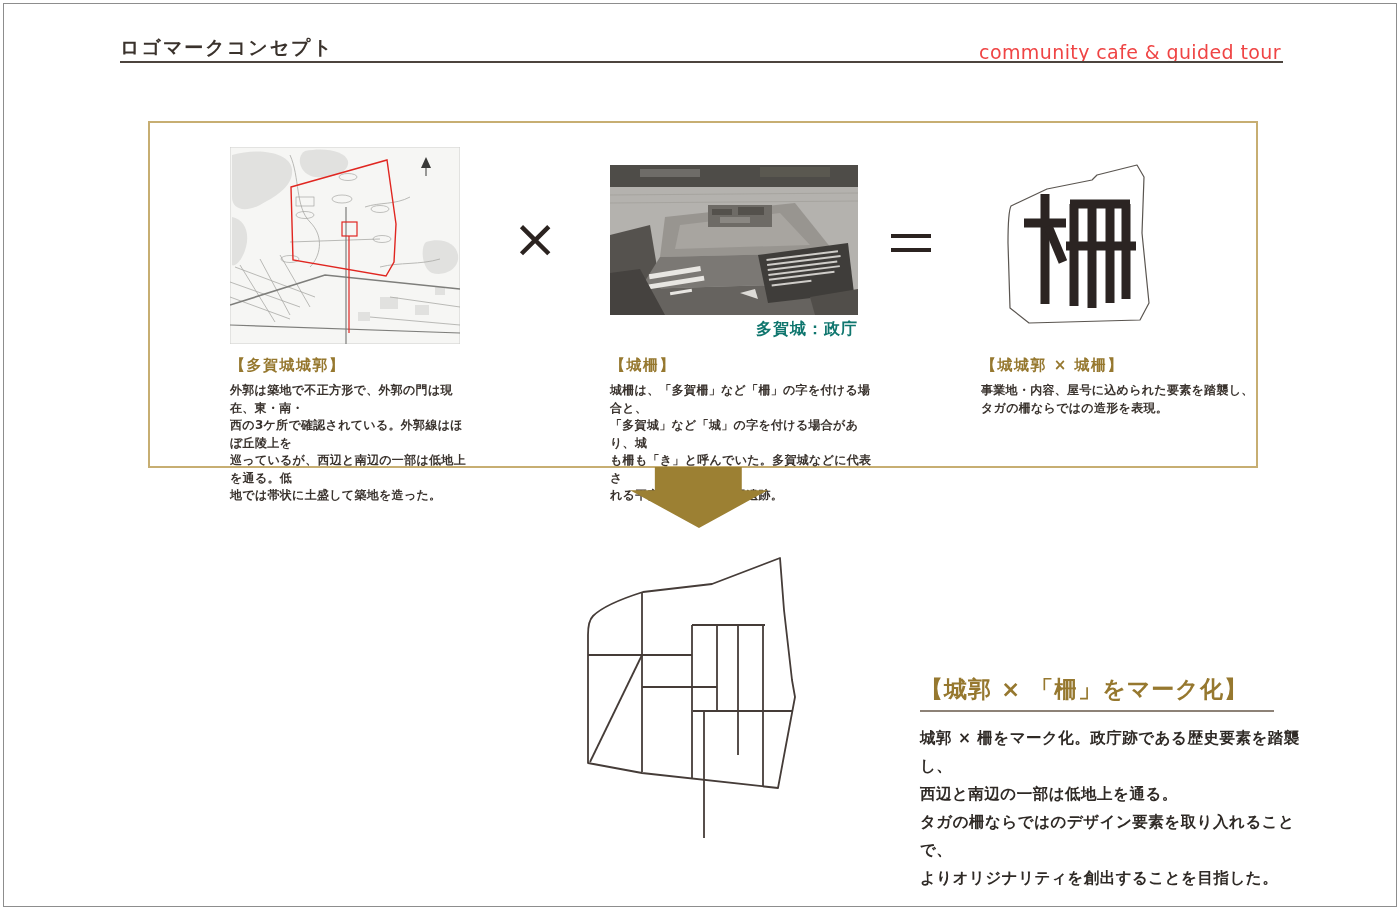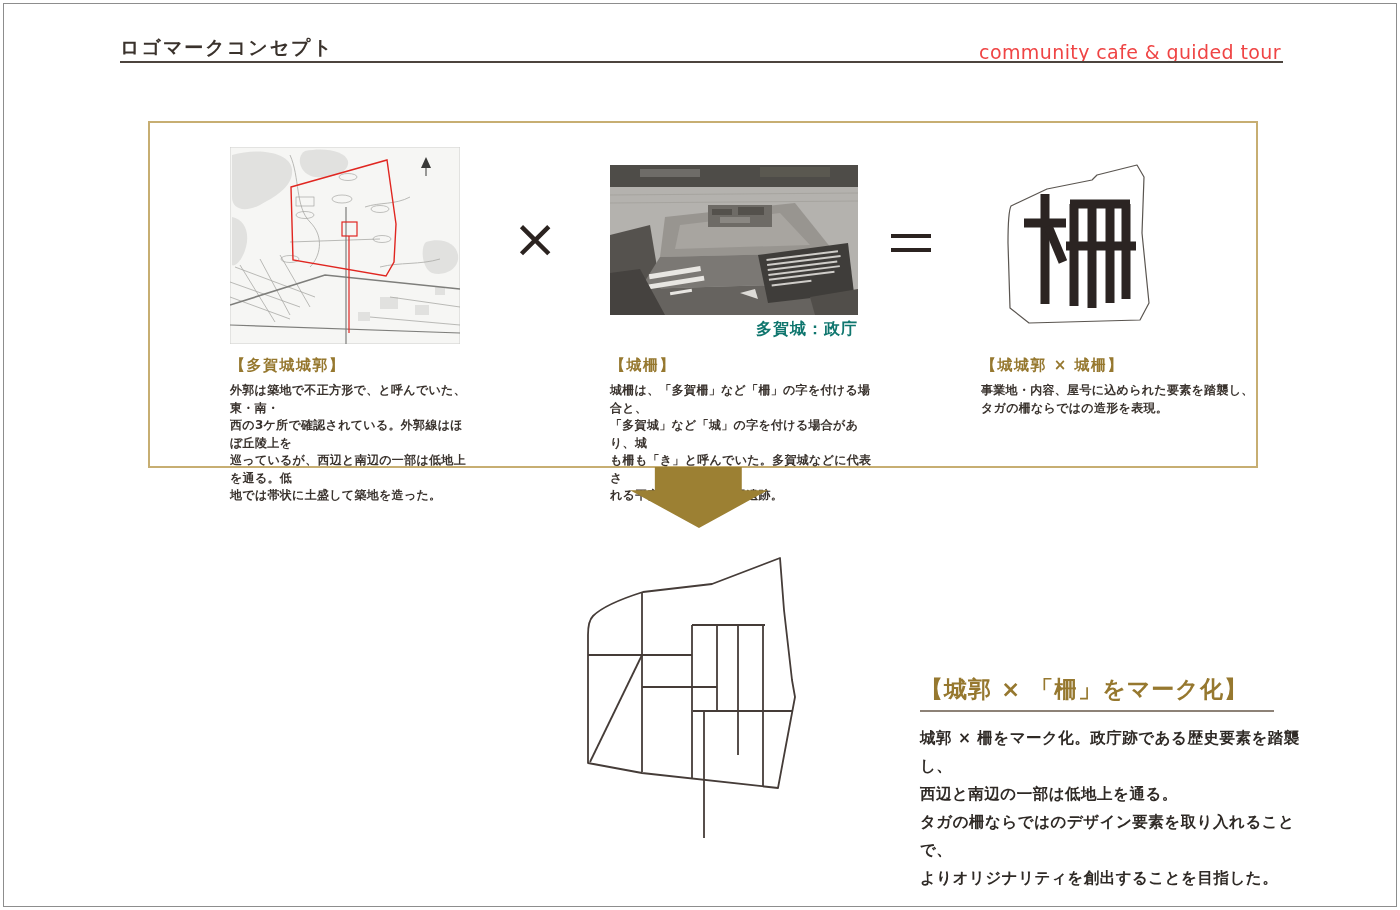--- a/index.html
+++ b/index.html
@@ -198,21 +198,21 @@
         <line x1="62" y1="87" x2="132" y2="87"></line>
         <line x1="70" y1="45" x2="70" y2="147"></line>
         <line x1="88" y1="45" x2="88" y2="149"></line>
         <line x1="106" y1="45" x2="106" y2="144"></line>
         <line x1="122" y1="45" x2="122" y2="140"></line>
       </g>
     </svg>
 
     <div class="col c1">
       <h2 class="col-heading">【多賀城城郭】</h2>
-      <p class="col-body">外郭は築地で不正方形で、と呼んでいた、東・南・
+      <p class="col-body">外郭は築地で不正方形で、外郭の門は現在、東・南・
 西の3ケ所で確認されている。外郭線はほぼ丘陵上を
 巡っているが、西辺と南辺の一部は低地上を通る。低
 地では帯状に土盛して築地を造った。</p>
     </div>
     <div class="col c2">
       <h2 class="col-heading">【城柵】</h2>
       <p class="col-body">城柵は、「多賀柵」など「柵」の字を付ける場合と、
 「多賀城」など「城」の字を付ける場合があり、城
 も柵も「き」と呼んでいた。多賀城などに代表さ
 れる平安時代の古代城柵遺跡。</p>

